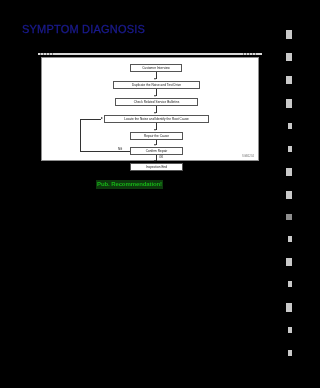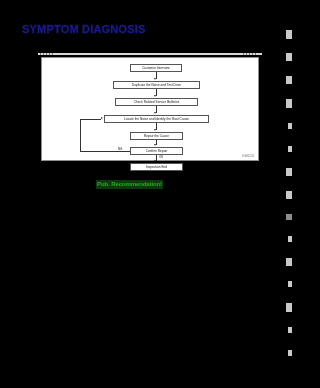--- a/index.html
+++ b/index.html
@@ -15,21 +15,21 @@
     font-family: "Liberation Sans", sans-serif;
     color: #ffffff;
   }
 
   
   #page-title {
     position: absolute;
     left: 22px;
     top: 23px;
     font-size: 11px;
-    font-weight: bold;
+    font-weight: normal;
     letter-spacing: 0.2px;
     color: #1a1a8c;
     -webkit-text-stroke: 0.3px #1a1a8c;
     white-space: nowrap;
     line-height: 12px;
   }
 
   
   #figure-wrap {
     position: absolute;

